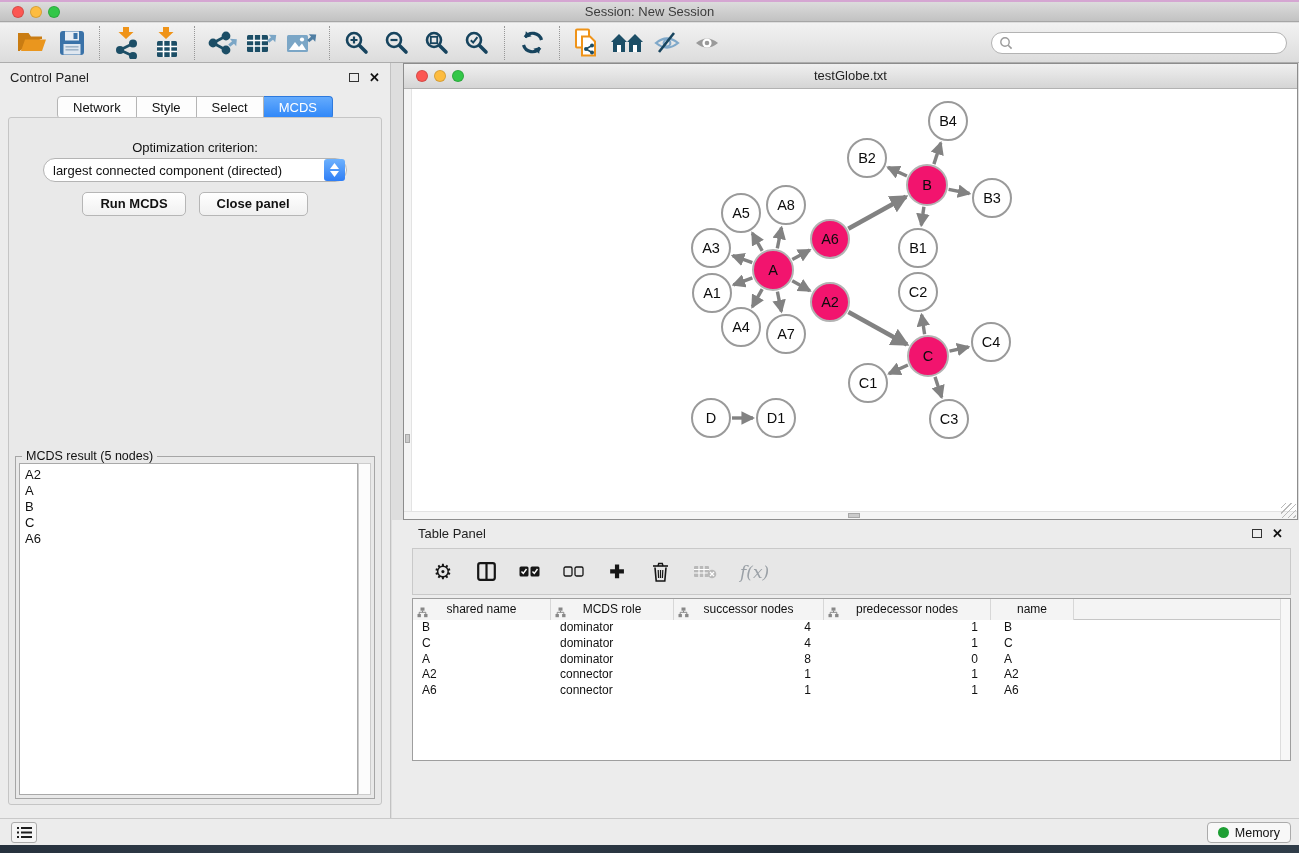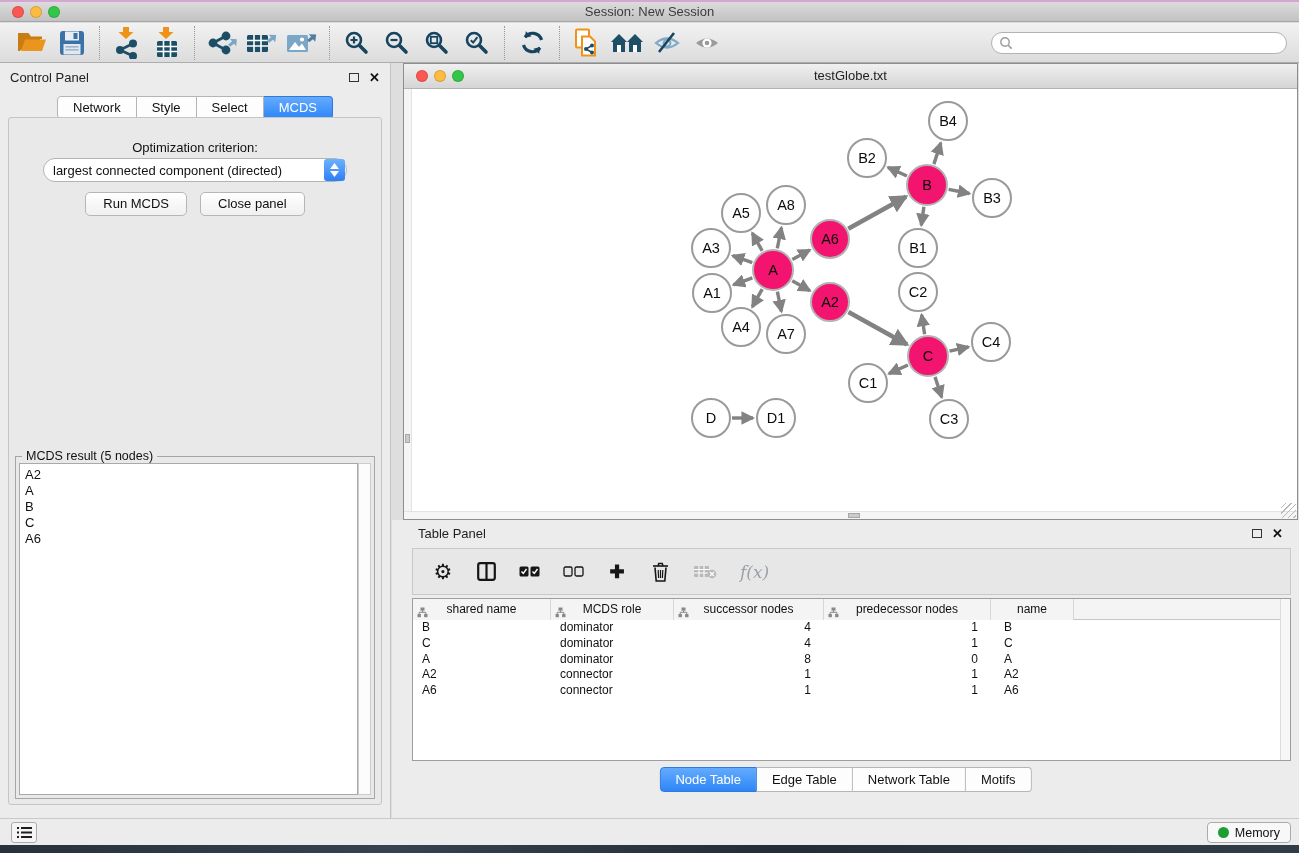--- a/index.html
+++ b/index.html
@@ -43,21 +43,21 @@
   .opt-label { position:absolute; top:22px; left:0; right:0; text-align:center; font-size:13px; color:#111; }
   .opt-select { position:absolute; top:40px; left:34px; right:34px; height:24px; background:#fff;
                 border:1px solid #b4b4b4; border-radius:12px; display:flex; align-items:center; }
   .opt-select .value { flex:1; font-size:13px; padding-left:9px; color:#111; white-space:nowrap; }
   .stepper { width:21px; height:22px; margin-right:1px; border-radius:3px;
              background:linear-gradient(#6db1fd,#2e7ef6); display:flex; flex-direction:column;
              align-items:center; justify-content:center; gap:2px; }
   .stepper svg { display:block; }
   .cp-buttons { position:absolute; top:74px; left:0; right:0; display:flex; justify-content:center; gap:13px; }
   .btn { height:24px; padding:0 17px; font-size:13px; color:#111; background:linear-gradient(#ffffff,#f0f0f0);
-         border:1px solid #b6b6b6; border-radius:5px; line-height:22px; }
+         border:1px solid #b6b6b6; border-radius:5px; line-height:22px;font-weight:bold; }
   .groupbox { position:absolute; left:6px; right:6px; top:338px; bottom:5px; border:1px solid #a6a6a6; }
   .groupbox-title { position:absolute; top:-8px; left:6px; background:#e9e9e9; padding:0 4px;
                     font-size:12.5px; color:#111; }
   .mcds-list { position:absolute; left:3px; right:16px; top:6px; bottom:3px; background:#fff;
                border:1px solid #a9a9a9; padding-top:3px; overflow:hidden; }
   .mcds-item { font-size:13px; line-height:16px; padding-left:5px; color:#111; }
   .list-scroll { position:absolute; right:3px; top:6px; bottom:3px; width:13px; background:#fcfcfc;
                  border:1px solid #ccc; }
 
   
@@ -484,26 +484,20 @@
           <div class="tr">
             <div class="td" style="width: 138px;">A6</div>
             <div class="td" style="width: 123px;">connector</div>
             <div class="td num" style="width: 150px;">1</div>
             <div class="td num" style="width: 167px;">1</div>
             <div class="td namecol" style="width: 83px;">A6</div>
           </div>
         </div>
       <div class="tbl-scroll"></div>
     </div>
-    <div class="seg-tabs tp-tabs" id="table-tabs" style="position:absolute;">
-        <div class="seg-tab active">Node Table</div>
-        <div class="seg-tab">Edge Table</div>
-        <div class="seg-tab">Network Table</div>
-        <div class="seg-tab">Motifs</div>
-      </div>
   </div>
 
   <div class="statusbar">
     <span class="list-button">
       <svg width="15" height="13" viewBox="0 0 15 13">
           <g stroke="#1d1d1d" stroke-width="2">
             <line x1="4" y1="2" x2="15" y2="2"></line>
             <line x1="4" y1="6.5" x2="15" y2="6.5"></line>
             <line x1="4" y1="11" x2="15" y2="11"></line>
           </g>

